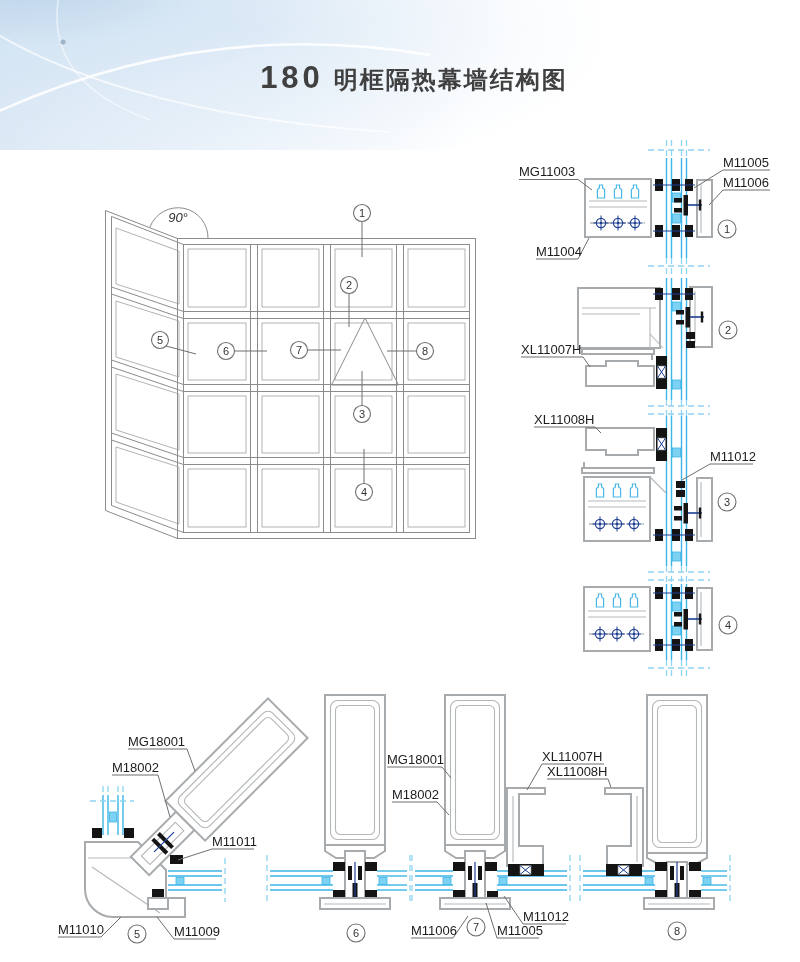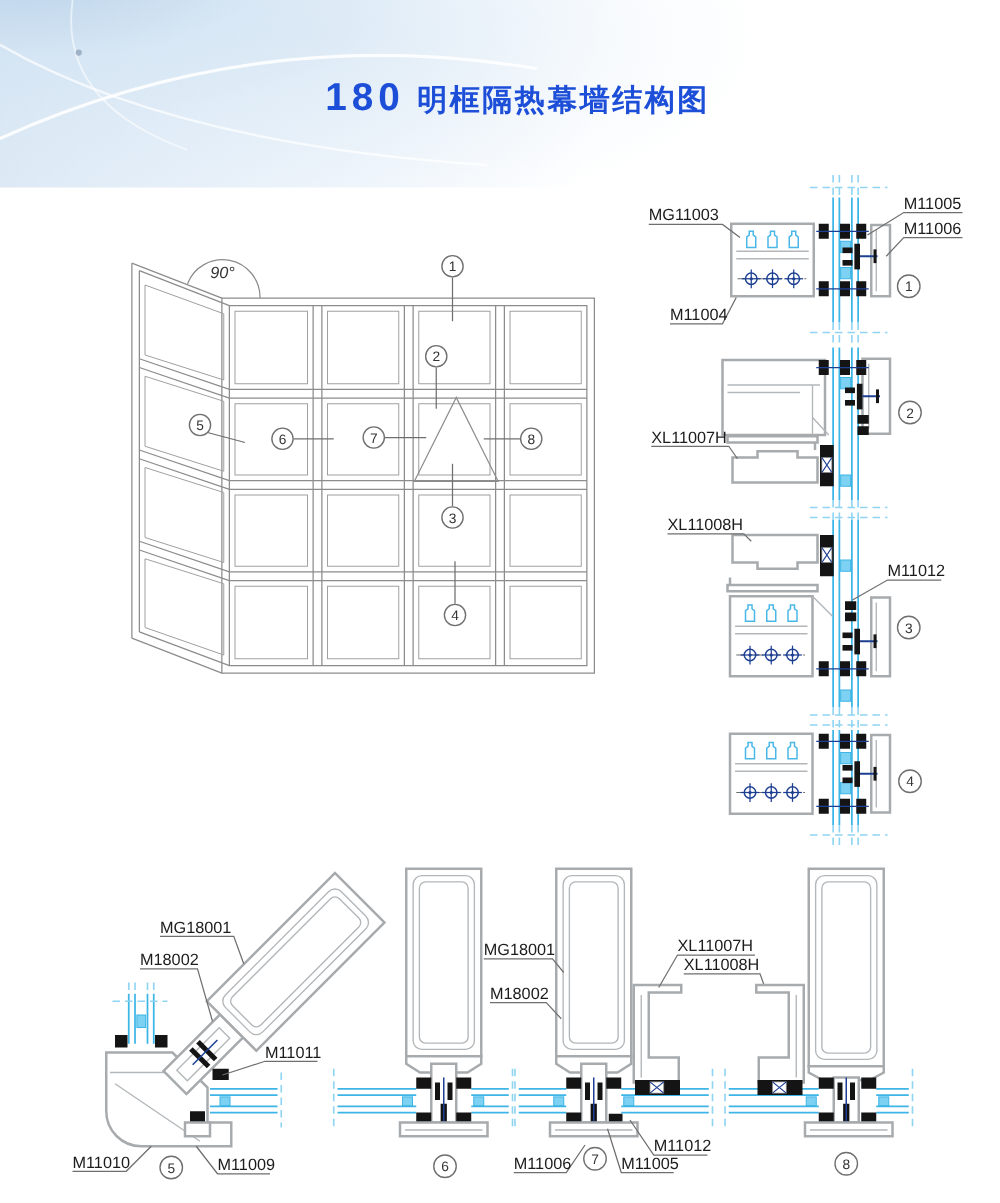--- a/index.html
+++ b/index.html
@@ -3,21 +3,21 @@
 <meta charset="utf-8">
 <style>
   html,body{margin:0;padding:0;background:#fff;}
   .page{position:relative;width:800px;height:962px;background:#fff;overflow:hidden;
         font-family:"Liberation Sans",sans-serif;}
   .decor{position:absolute;top:0;left:0;width:100%;height:150px;
     background:
       radial-gradient(ellipse 430px 170px at 30px -30px, rgba(163,195,224,.6), rgba(208,227,243,.38) 45%, rgba(255,255,255,0) 75%),
       radial-gradient(ellipse 520px 210px at 250px 30px, rgba(199,221,240,.42), rgba(255,255,255,0) 70%),
       linear-gradient(105deg,#d9e7f4 0%,#eaf2fa 25%,#ffffff 60%);}
-  .title{position:absolute;top:60px;left:0;width:100%;text-align:center;color:#1d4ed8;
+  .title{position:absolute;top:60px;left:0;width:100%;text-align:center;color:#404040;
          padding-left:28px;box-sizing:border-box;white-space:nowrap;}
   .title .num{font-size:31px;font-weight:bold;letter-spacing:4px;}
   .title .cn{font-size:24px;font-weight:bold;letter-spacing:2px;margin-left:10px;}
   svg.drawing{position:absolute;top:0;left:0;}
   
   .p2 {stroke:#a7abae;stroke-width:2;fill:none;}
   .p2f{stroke:#a7abae;stroke-width:2;fill:#fff;}
   .p1 {stroke:#b3b7ba;stroke-width:1.1;fill:none;}
   .e1 {stroke:#8c8c8c;stroke-width:1;fill:none;}
   .e08{stroke:#a0a0a0;stroke-width:.8;fill:none;}

